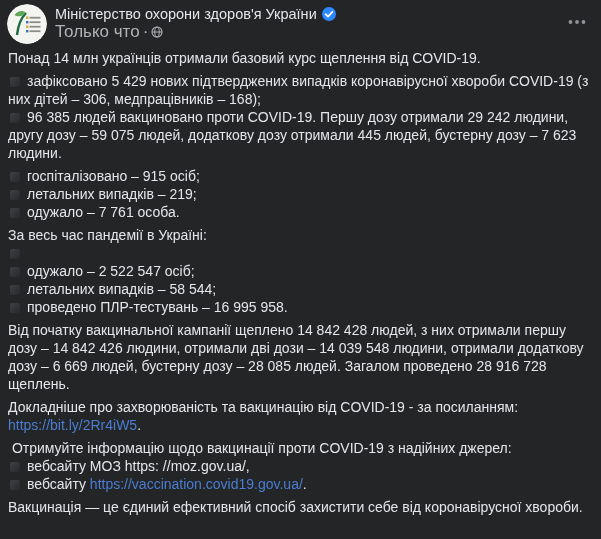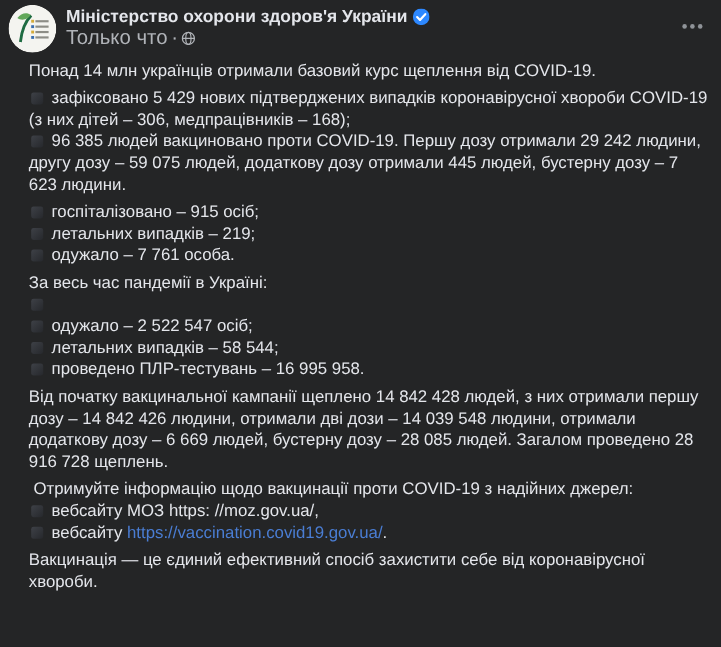--- a/index.html
+++ b/index.html
@@ -6,29 +6,29 @@
   html,body { background:#242526; }
   body { width:601px; height:539px; overflow:hidden;
          font-family:"Liberation Sans","DejaVu Sans",sans-serif; }
   .post { width:601px; height:539px; background:#242526; color:#e4e6eb; position:relative; }
 
   
   .post-header { display:flex; align-items:flex-start; padding:4px 8px 0 7px; height:46px; }
   .avatar { width:40px; height:40px; border-radius:50%; overflow:hidden; flex:0 0 40px; cursor:pointer; }
   .header-info { margin-left:8px; padding-top:1px; flex:1; }
   .name-row { display:flex; align-items:center; gap:5px; }
-  .page-name { font-size:14.5px; font-weight:700; color:#e4e6eb; line-height:18px; cursor:pointer; }
+  .page-name { font-size:14.5px; font-weight:400; color:#e4e6eb; line-height:18px; cursor:pointer; }
   .verified { display:inline-flex; width:14px; height:14px; }
   .meta-row { display:flex; align-items:center; gap:3px; font-size:17px; color:#b0b3b8; line-height:16px; margin-top:1px; }
   .menu-btn { width:32px; height:32px; border-radius:50%; display:flex; align-items:center; justify-content:center; cursor:pointer; margin-top:2px; }
 
   
   .post-body { padding:3px 9px 0 8px; font-size:14px; line-height:18px; color:#e4e6eb; }
   .para { margin-bottom:5px; }
-  .line { min-height:18px;margin-left:16px; }
+  .line { min-height:18px; }
   .bullet { display:inline-block; width:10px; height:10px; border-radius:2px;
             background:linear-gradient(135deg,#3e4147 0%,#26282c 100%);
             margin:0 7px 0 2px; vertical-align:-1px; }
   a.link { color:#4a7dd3; text-decoration:none; cursor:pointer; }
 </style>
 </head>
 <body>
 
 <div class="post">
 
@@ -100,20 +100,24 @@
         <div class="line"><span>За весь час пандемії в Україні:</span></div>
         <div class="line"><span class="bullet"></span></div>
         <div class="line"><span class="bullet"></span><span>одужало – 2 522 547 осіб;</span></div>
         <div class="line"><span class="bullet"></span><span>летальних випадків – 58 544;</span></div>
         <div class="line"><span class="bullet"></span><span>проведено ПЛР-тестувань – 16 995 958.</span></div>
       </div>
       <div class="para">
         <div class="line"><span>Від початку вакцинальної кампанії щеплено 14 842 428 людей, з них отримали першу дозу – 14 842 426 людини, отримали дві дози – 14 039 548 людини, отримали додаткову дозу – 6 669 людей, бустерну дозу – 28 085 людей. Загалом проведено 28 916 728 щеплень.</span></div>
       </div>
       <div class="para">
+        <div class="line"><span>Докладніше про захворюваність та вакцинацію від COVID-19 - за посиланням:</span></div>
+        <div class="line"><a class="link" href="#">https://bit.ly/2Rr4iW5</a><span>.</span></div>
+      </div>
+      <div class="para">
         <div class="line"><span>&nbsp;Отримуйте інформацію щодо вакцинації проти COVID-19 з надійних джерел:</span></div>
         <div class="line"><span class="bullet"></span><span>вебсайту МОЗ https: //moz.gov.ua/,</span></div>
         <div class="line"><span class="bullet"></span><span>вебсайту </span><a class="link" href="#">https://vaccination.covid19.gov.ua/</a><span>.</span></div>
       </div>
       <div class="para">
         <div class="line"><span>Вакцинація — це єдиний ефективний спосіб захистити себе від коронавірусної хвороби.</span></div>
       </div>
     </div>
 
 </div>

